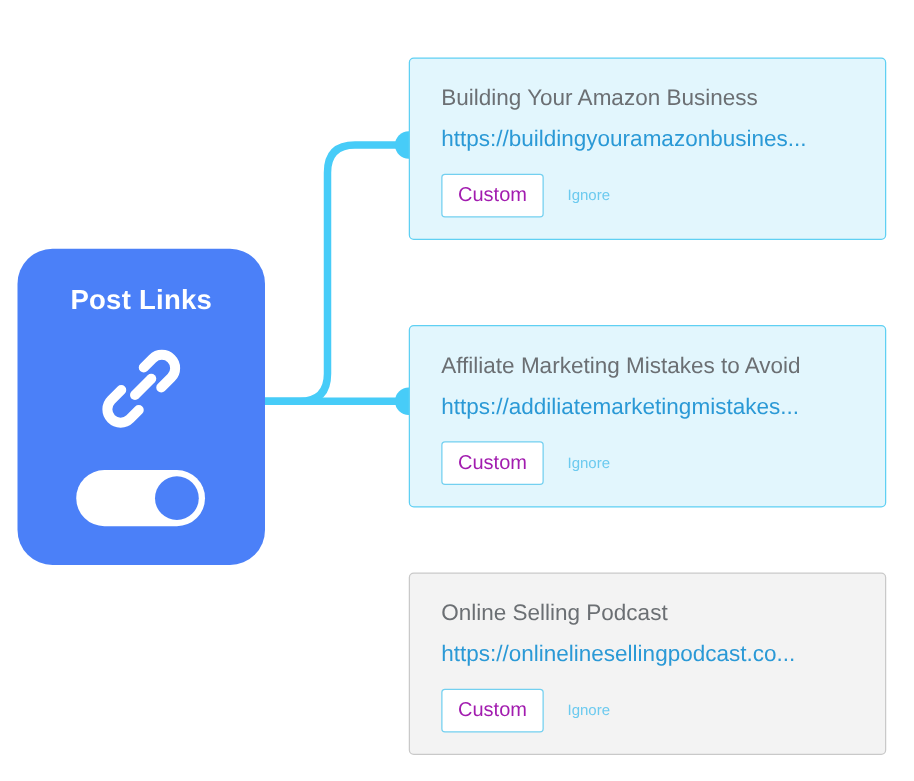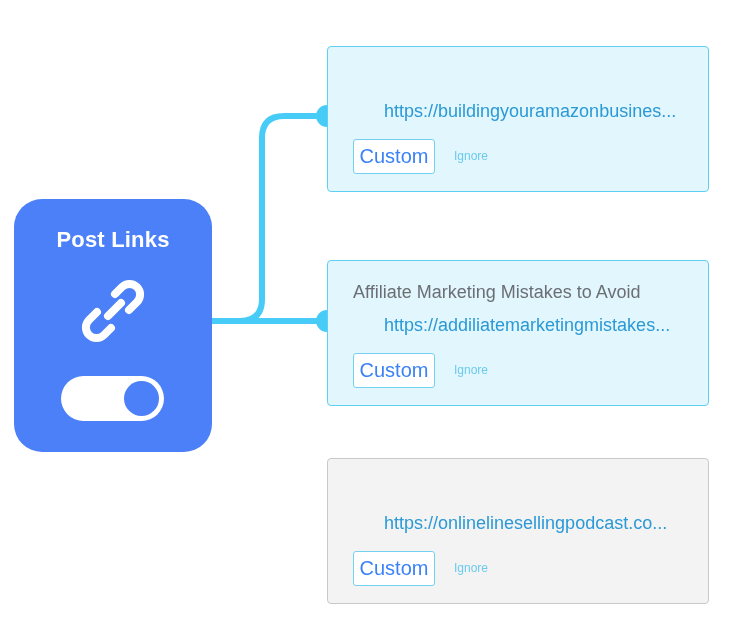--- a/index.html
+++ b/index.html
@@ -31,26 +31,26 @@
       box-sizing: border-box; border-radius: 4px; border: 1.5px solid #5fd0f3;
       background: #e2f6fd;
     }
     .card.inactive { background: #f3f3f3; border-color: #c9c9c9; }
     .card-title {
       position: absolute; left: 25px; top: 21px; color: #6b6f73; font-size: 18px;
       white-space: nowrap;
     }
     .card-url {
       position: absolute; left: 25px; top: 54px; color: #2a99d6; font-size: 18px;
-      white-space: nowrap; cursor: pointer; margin-left: 31px;
+      white-space: nowrap; cursor: pointer;
     }
     .btn-custom {
       position: absolute; left: 25px; top: 92px; width: 82px; height: 35px;
       box-sizing: border-box; border: 1.5px solid #73d0f0; border-radius: 3px;
-      background: #ffffff; color: #3b82f6; font-size: 20px;
+      background: #ffffff; color: #a21caf; font-size: 16px;
       display: flex; align-items: center; justify-content: center; cursor: pointer;
     }
     .btn-ignore {
       position: absolute; left: 126px; top: 92px; height: 35px; line-height: 35px;
       color: #6ccaef; font-size: 12px; cursor: pointer;
     }
   </style>
 </head>
 <body>
 
@@ -69,29 +69,31 @@
       <path d="M38 19 L45 12 A10 10 0 0 1 60 27 L52 35"></path>
       <path d="M34 53 L27 60 A10 10 0 0 1 12 45 L20 37"></path>
     </g>
   </svg>
   <div class="toggle">
     <div class="toggle-knob"></div>
   </div>
 </div>
 
 <div class="card" style="top:46px;">
+  <div class="card-title">Building Your Amazon Business</div>
   <div class="card-url">https://buildingyouramazonbusines...</div>
   <div class="btn-custom">Custom</div>
   <div class="btn-ignore">Ignore</div>
 </div>
 
 <div class="card" style="top:260px;">
   <div class="card-title">Affiliate Marketing Mistakes to Avoid</div>
   <div class="card-url">https://addiliatemarketingmistakes...</div>
   <div class="btn-custom">Custom</div>
   <div class="btn-ignore">Ignore</div>
 </div>
 
 <div class="card inactive" style="top:458px;">
+  <div class="card-title">Online Selling Podcast</div>
   <div class="card-url">https://onlinelinesellingpodcast.co...</div>
   <div class="btn-custom">Custom</div>
   <div class="btn-ignore">Ignore</div>
 </div>
 
 </body></html>

